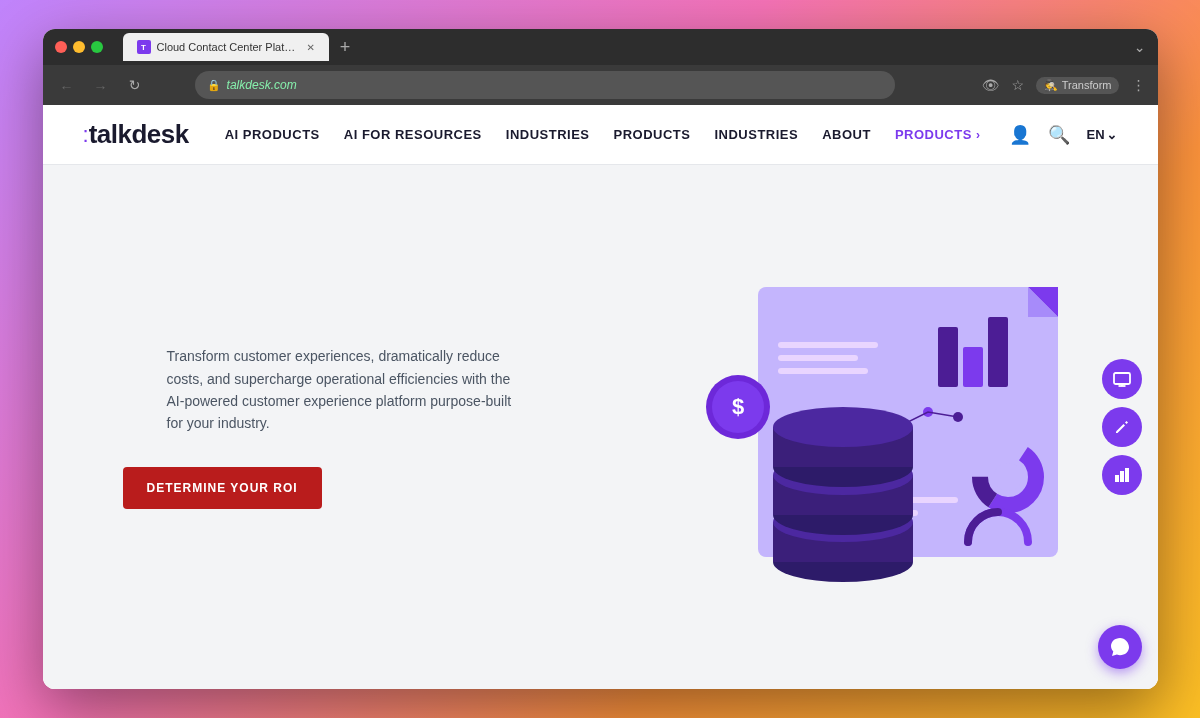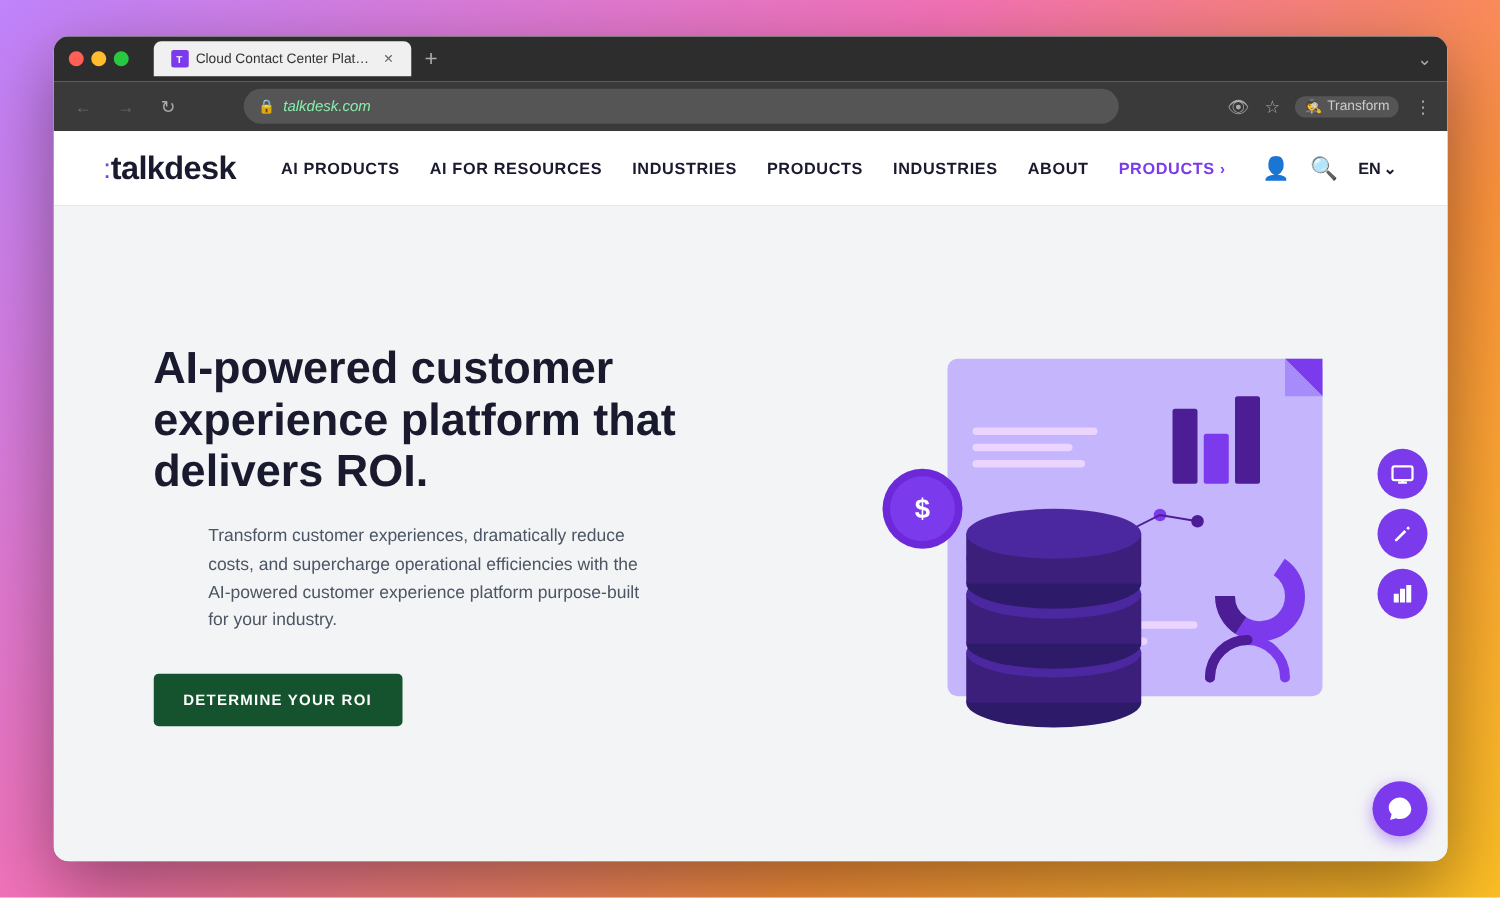--- a/index.html
+++ b/index.html
@@ -276,21 +276,21 @@
     }
     .hero-desc {
       font-size: 14px;
       color: #4b5563;
       line-height: 1.6;
       margin-bottom: 32px;
       max-width: 360px;
       margin-left: 44px;
     }
     .hero-cta {
-      background: #14532d;
+      background: #b91c1c;
       color: #fff;
       border: none;
       padding: 14px 24px;
       font-size: 12px;
       font-weight: 700;
       letter-spacing: 1px;
       border-radius: 4px;
       cursor: pointer;
     }
 
@@ -410,21 +410,20 @@
         <span class="nav-icon">🔍</span>
         <div class="lang-btn">
           <span>EN</span>
           <span> ⌄</span>
         </div>
       </div>
     </nav>
 
     <section class="hero">
       <div class="hero-content">
-        <h1 class="hero-title">AI-powered customer experience platform that delivers ROI.</h1>
         <p class="hero-desc">Transform customer experiences, dramatically reduce costs, and supercharge operational efficiencies with the AI-powered customer experience platform purpose-built for your industry.</p>
         <button class="hero-cta">DETERMINE YOUR ROI</button>
       </div>
 
       <div class="hero-illustration">
         <svg width="400" height="320" viewBox="0 0 400 320" xmlns="http://www.w3.org/2000/svg">
 
           <rect x="60" y="20" width="300" height="270" rx="8" fill="#c4b5fd"></rect>
 
           <polygon points="330,20 360,20 360,50" fill="#7c3aed"></polygon>

